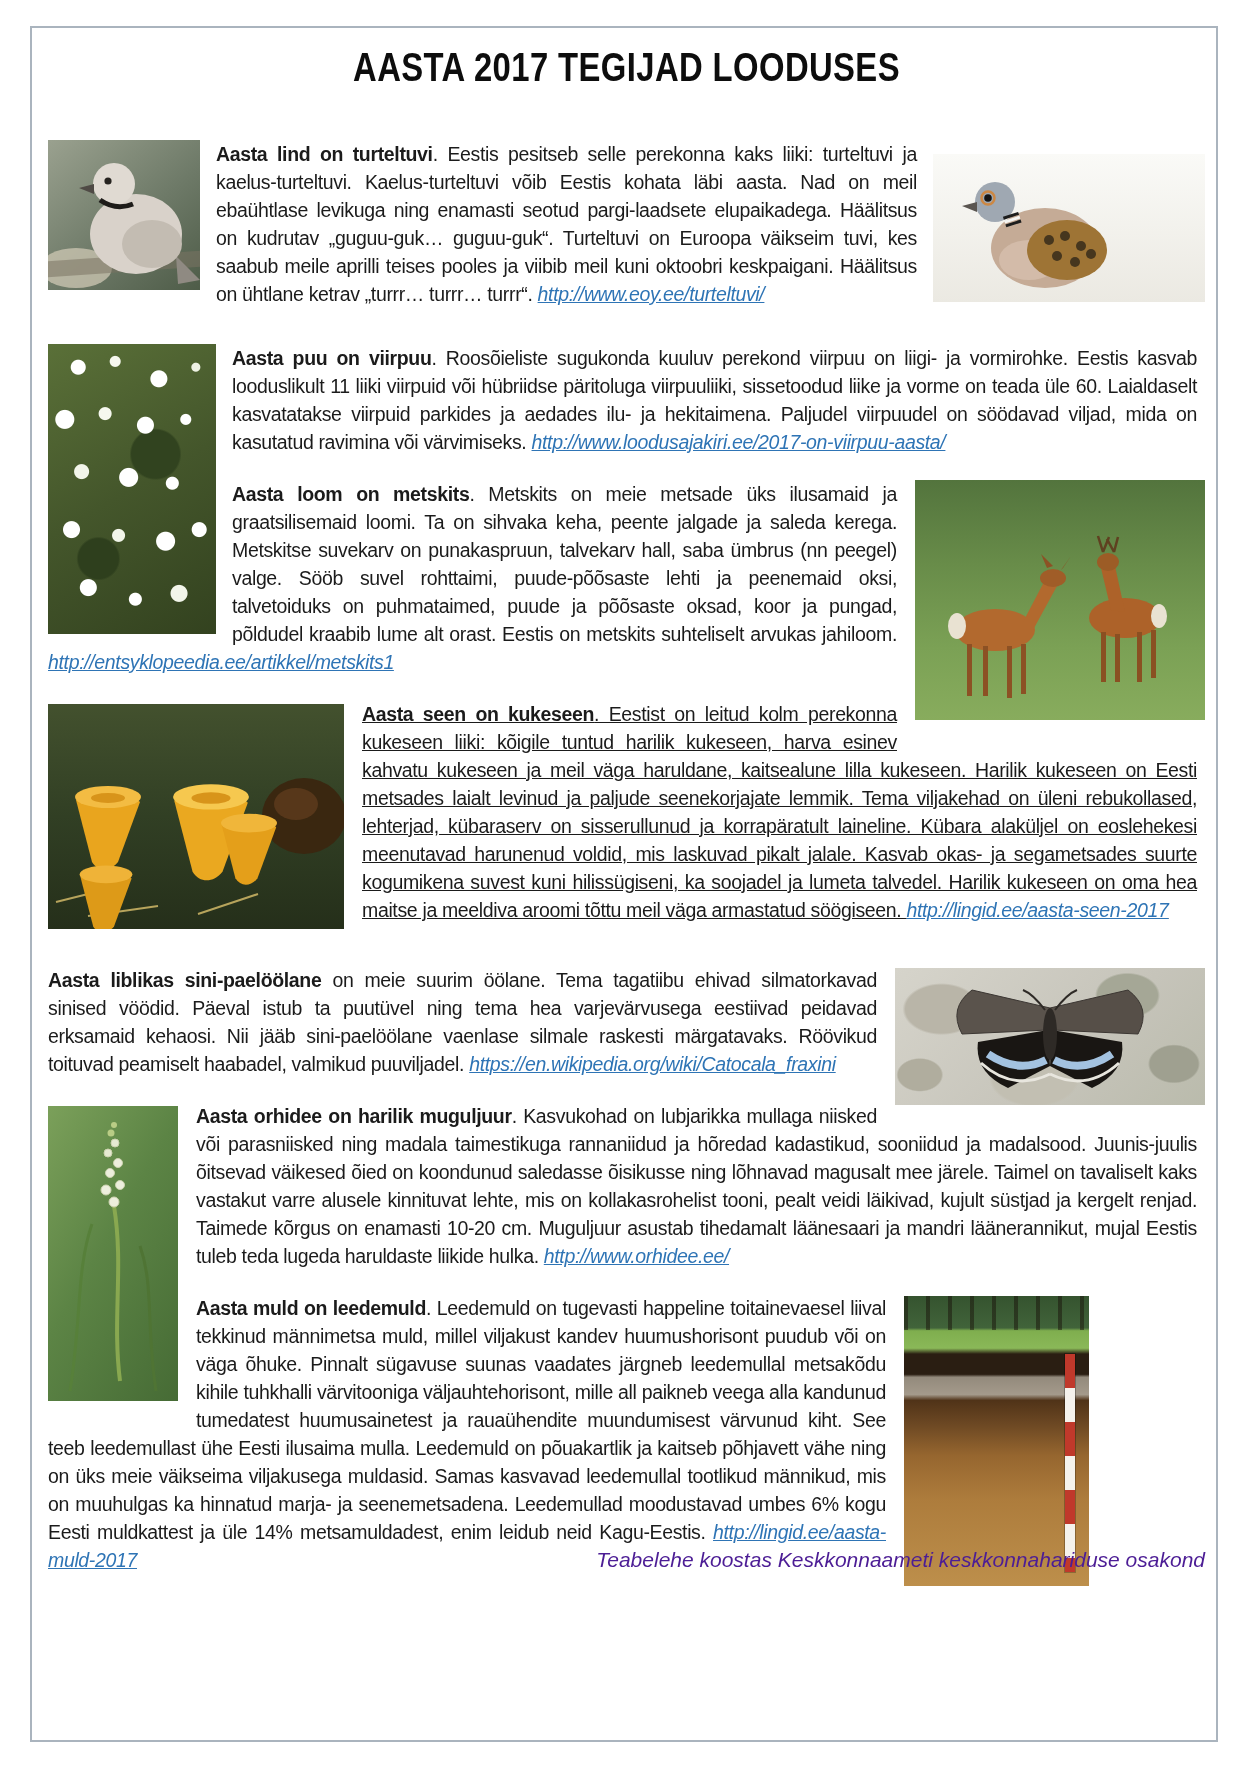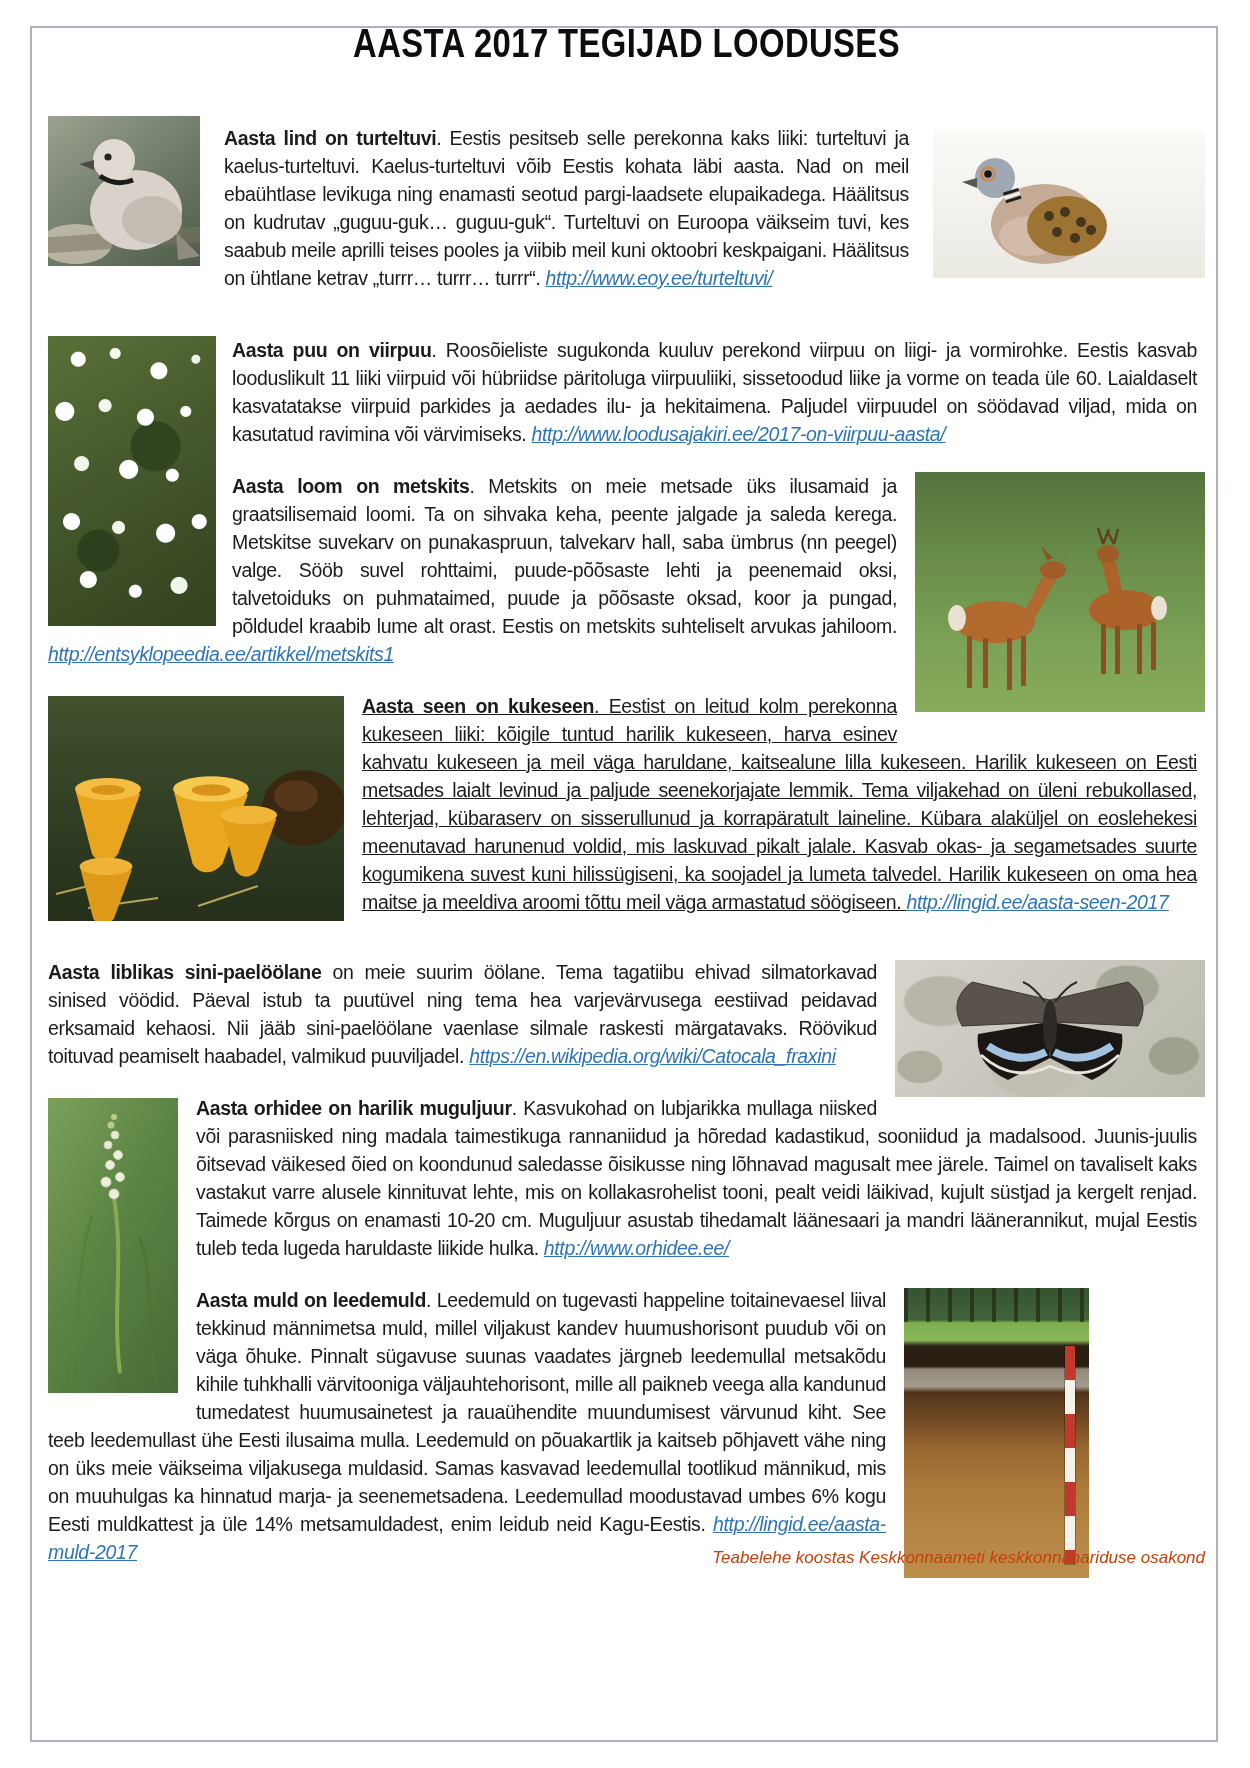--- a/index.html
+++ b/index.html
@@ -1,27 +1,27 @@
 <!DOCTYPE html>
 <html><head>
 <meta charset="utf-8">
 <style>
   html,body{margin:0;padding:0;background:#ffffff;}
   .page{
     position:relative;width:1250px;height:1768px;background:#ffffff;overflow:hidden;
     font-family:"Liberation Sans","DejaVu Sans",sans-serif;color:#1b1b1b;
   }
   .frame{position:absolute;left:30px;top:26px;right:32px;bottom:26px;border:2px solid #aab4be;pointer-events:none;}
-  .content{position:absolute;left:48px;right:45px;top:0;padding-top:20px;}
+  .content{position:absolute;left:48px;right:45px;top:0;padding-top:44px;}
   .title{margin:0 0 50px 0;text-align:center;font-weight:700;font-size:40px;line-height:46px;color:#0d0d0d;}
   .title span{display:inline-block;transform:scaleX(.82);transform-origin:center;letter-spacing:0.5px;white-space:nowrap;}
-  .para{margin:8px;text-align:justify;font-size:19.5px;line-height:28px;letter-spacing:-0.35px;}
+  .para{margin:0;text-align:justify;font-size:19.5px;line-height:28px;letter-spacing:-0.35px;}
   .para b{font-weight:700;}
   a.link{color:#2e74b5;font-style:italic;text-decoration:underline;cursor:pointer;}
-  .footer{position:absolute;right:45px;top:1548px;font-size:17px;font-style:italic;color:#c2410c;}
+  .footer{position:absolute;right:45px;top:1548px;font-size:21px;font-style:italic;color:#4c1d95;}
 
   
   .s1{display:flex;gap:14px;margin-bottom:36px;}
   .s1 .txt{flex:1;padding:0 2px;}
   .ph{flex:none;}
 
   
   .flow{overflow:visible;}
   .fl{float:left;}
   .fr{float:right;}

